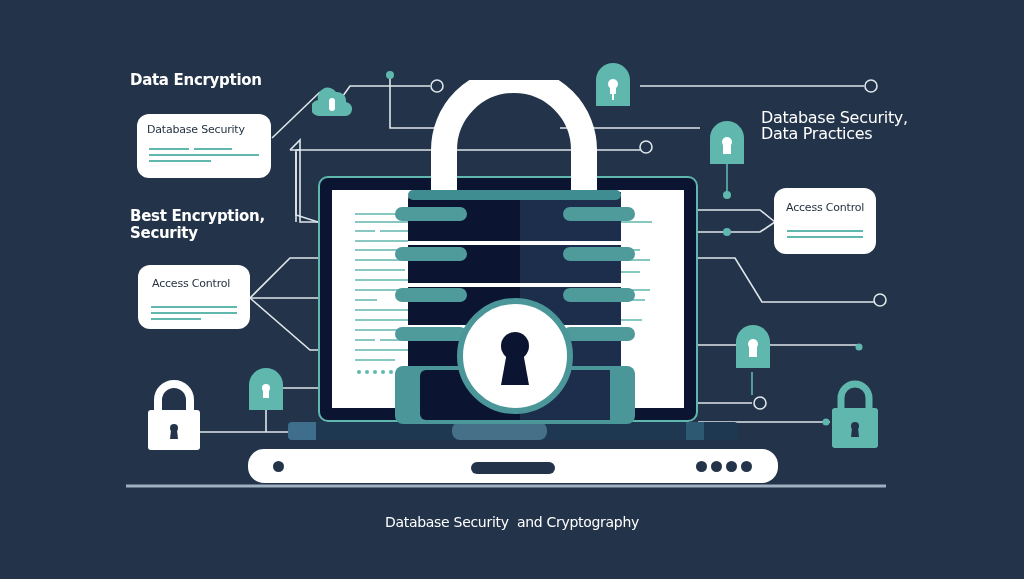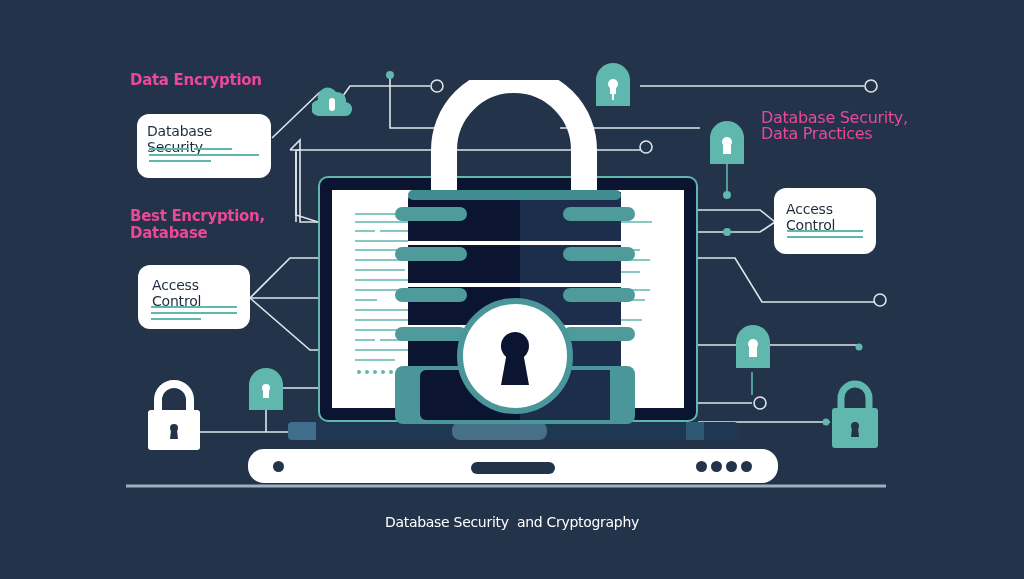--- a/index.html
+++ b/index.html
@@ -1,20 +1,20 @@
 <!DOCTYPE html>
 <html><head>
 <meta charset="utf-8">
 <style>
   html, body { margin:0; padding:0; }
   body { width:1024px; height:579px; background:#22334a; position:relative; overflow:hidden; font-family:"DejaVu Sans", sans-serif; }
   .abs { position:absolute; }
-  .label { color:#ec4899; font-weight:bold; font-size:15px; line-height:17px; letter-spacing:-0.3px; }
+  .label { color:#ffffff; font-weight:bold; font-size:15px; line-height:17px; letter-spacing:-0.3px; }
   .card { background:#ffffff; border-radius:12px; position:absolute; }
-  .card-title { position:absolute; font-size:14px; color:#1f2d3d; letter-spacing:-0.2px; }
+  .card-title { position:absolute; font-size:11px; color:#1f2d3d; letter-spacing:-0.2px; }
   .card-line { position:absolute; height:2px; background:#5fb7ae; }
   svg.circuit { position:absolute; left:0; top:0; }
   .title { position:absolute; left:0; width:1024px; top:514px; text-align:center; color:#ffffff; font-size:14px; letter-spacing:-0.3px; }
 </style>
 </head>
 <body>
 
 <svg class="circuit" width="1024" height="579">
   <g stroke="#dfe6ea" stroke-width="1.6" fill="none">
 
@@ -190,21 +190,21 @@
 <svg class="abs" style="left:830px;top:376px" width="50" height="74">
   <path d="M11,34 L11,22 A14,14 0 0 1 39,22 L39,34" fill="none" stroke="#5fb7ae" stroke-width="7"></path>
   <rect x="2" y="32" width="46" height="40" rx="3" fill="#5fb7ae"></rect>
   <circle cx="25" cy="50" r="4" fill="#22334a"></circle>
     <path d="M22,52 L21,61 L29,61 L28,52 Z" fill="#22334a"></path>
 </svg>
 
 <div class="abs label" style="left:130px;top:72px;">Data Encryption</div>
 <div class="abs label" style="left:130px;top:208px;">
   <div>Best Encryption,</div>
-  <div>Database</div>
+  <div>Security</div>
 </div>
 <div class="abs label" style="left:761px;top:110px;font-weight:normal;font-size:16px;line-height:16px;">
   <div>Database Security,</div>
   <div>Data Practices</div>
 </div>
 
 <div class="card" style="left:137px;top:114px;width:134px;height:64px;">
   <div class="card-title" style="left:10px;top:9px;">Database Security</div>
   <div class="card-line" style="left:12px;top:34px;width:40px;"></div>
   <div class="card-line" style="left:57px;top:34px;width:38px;"></div>

